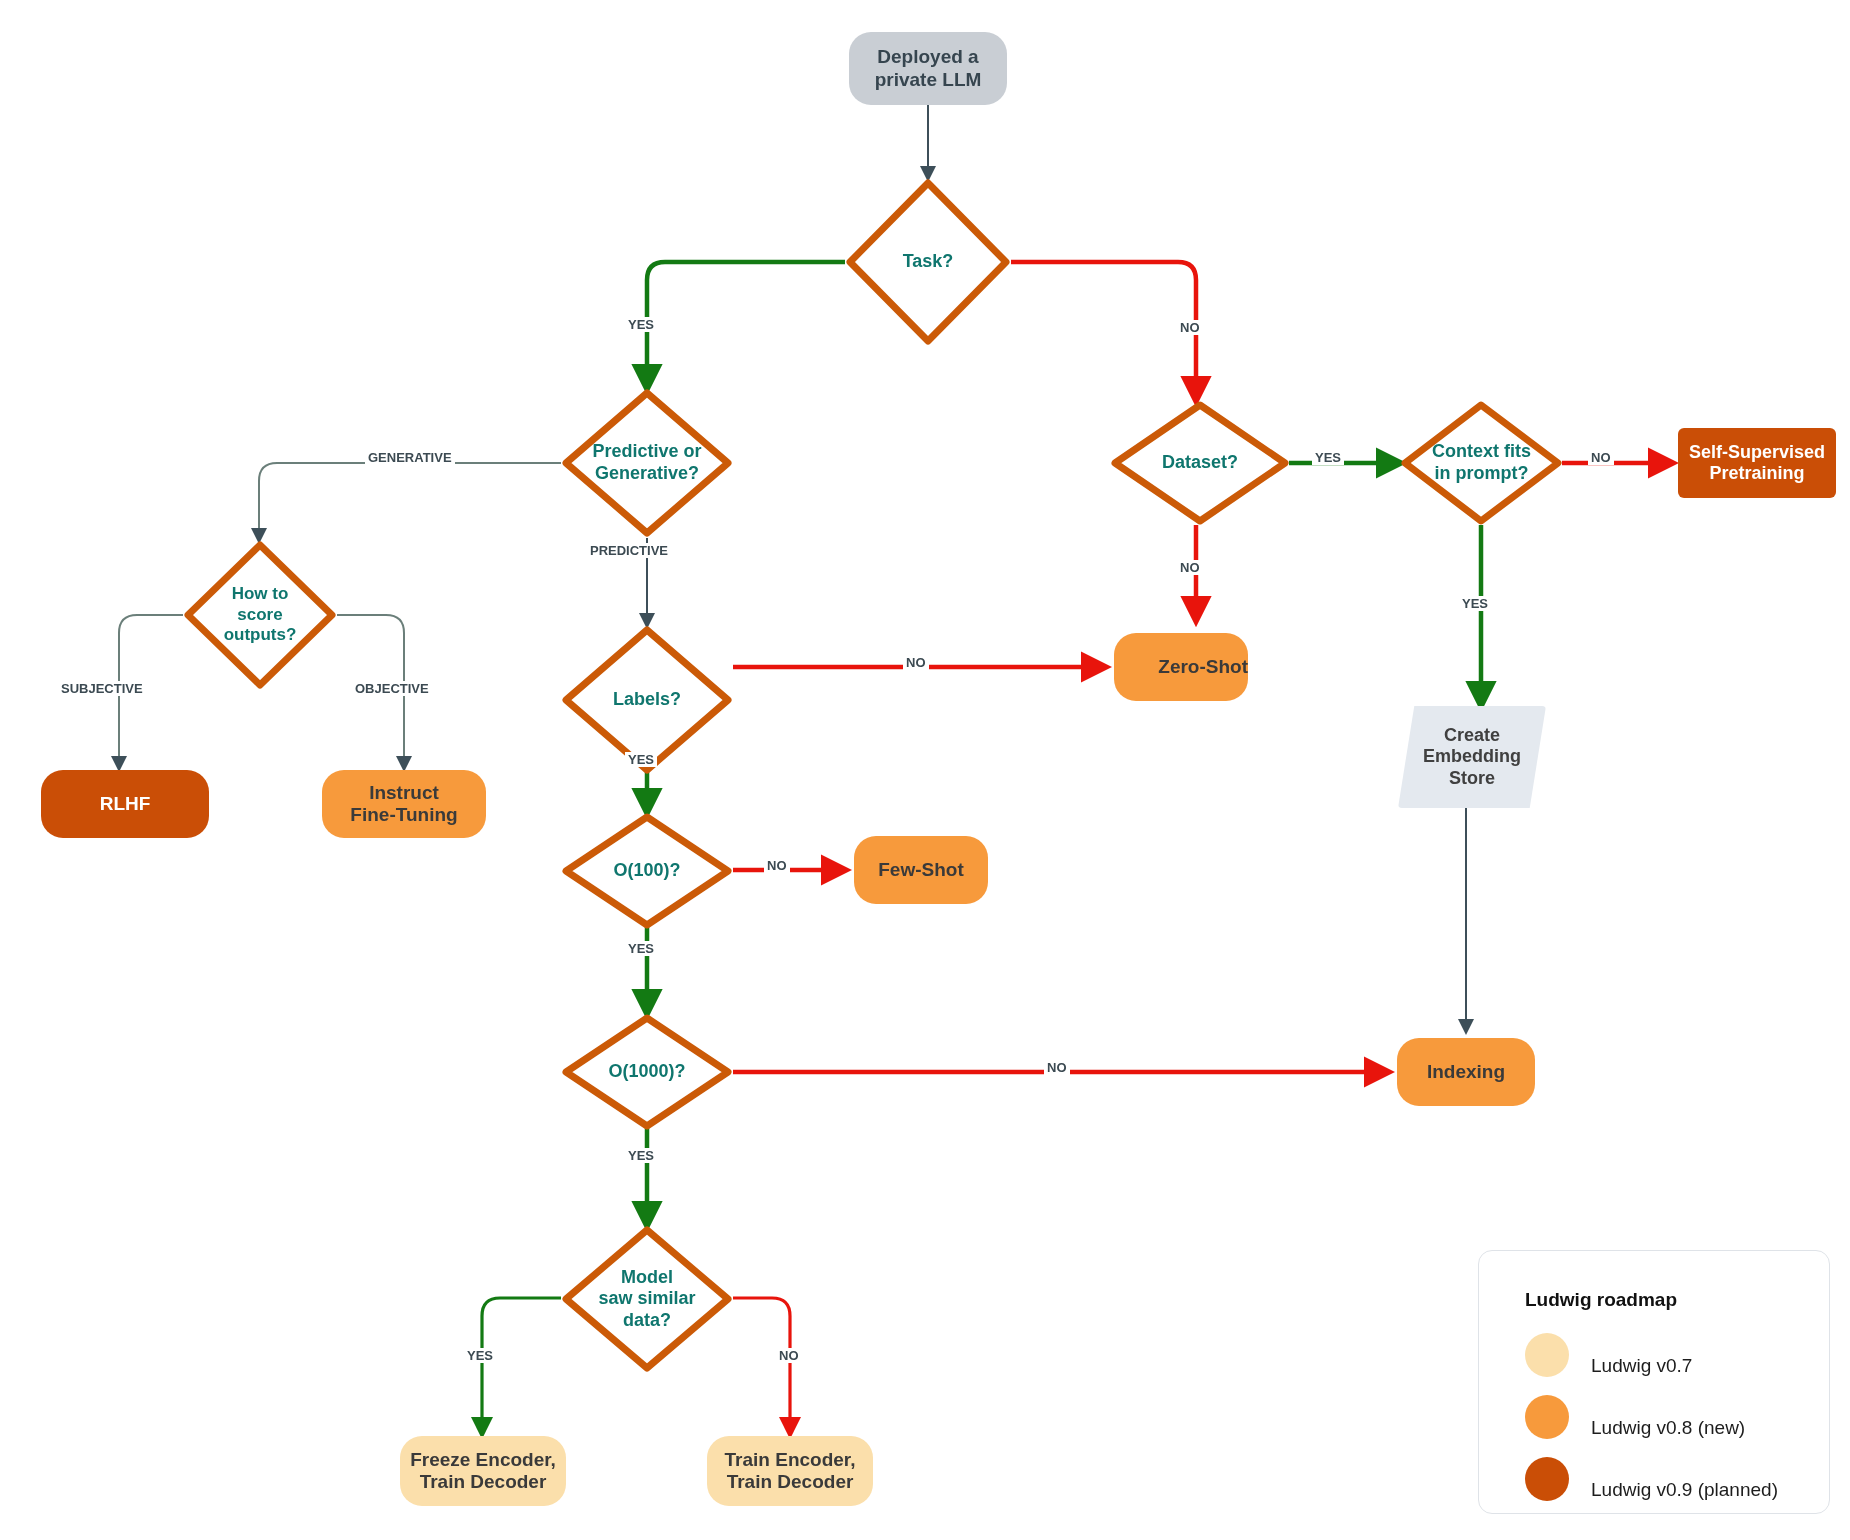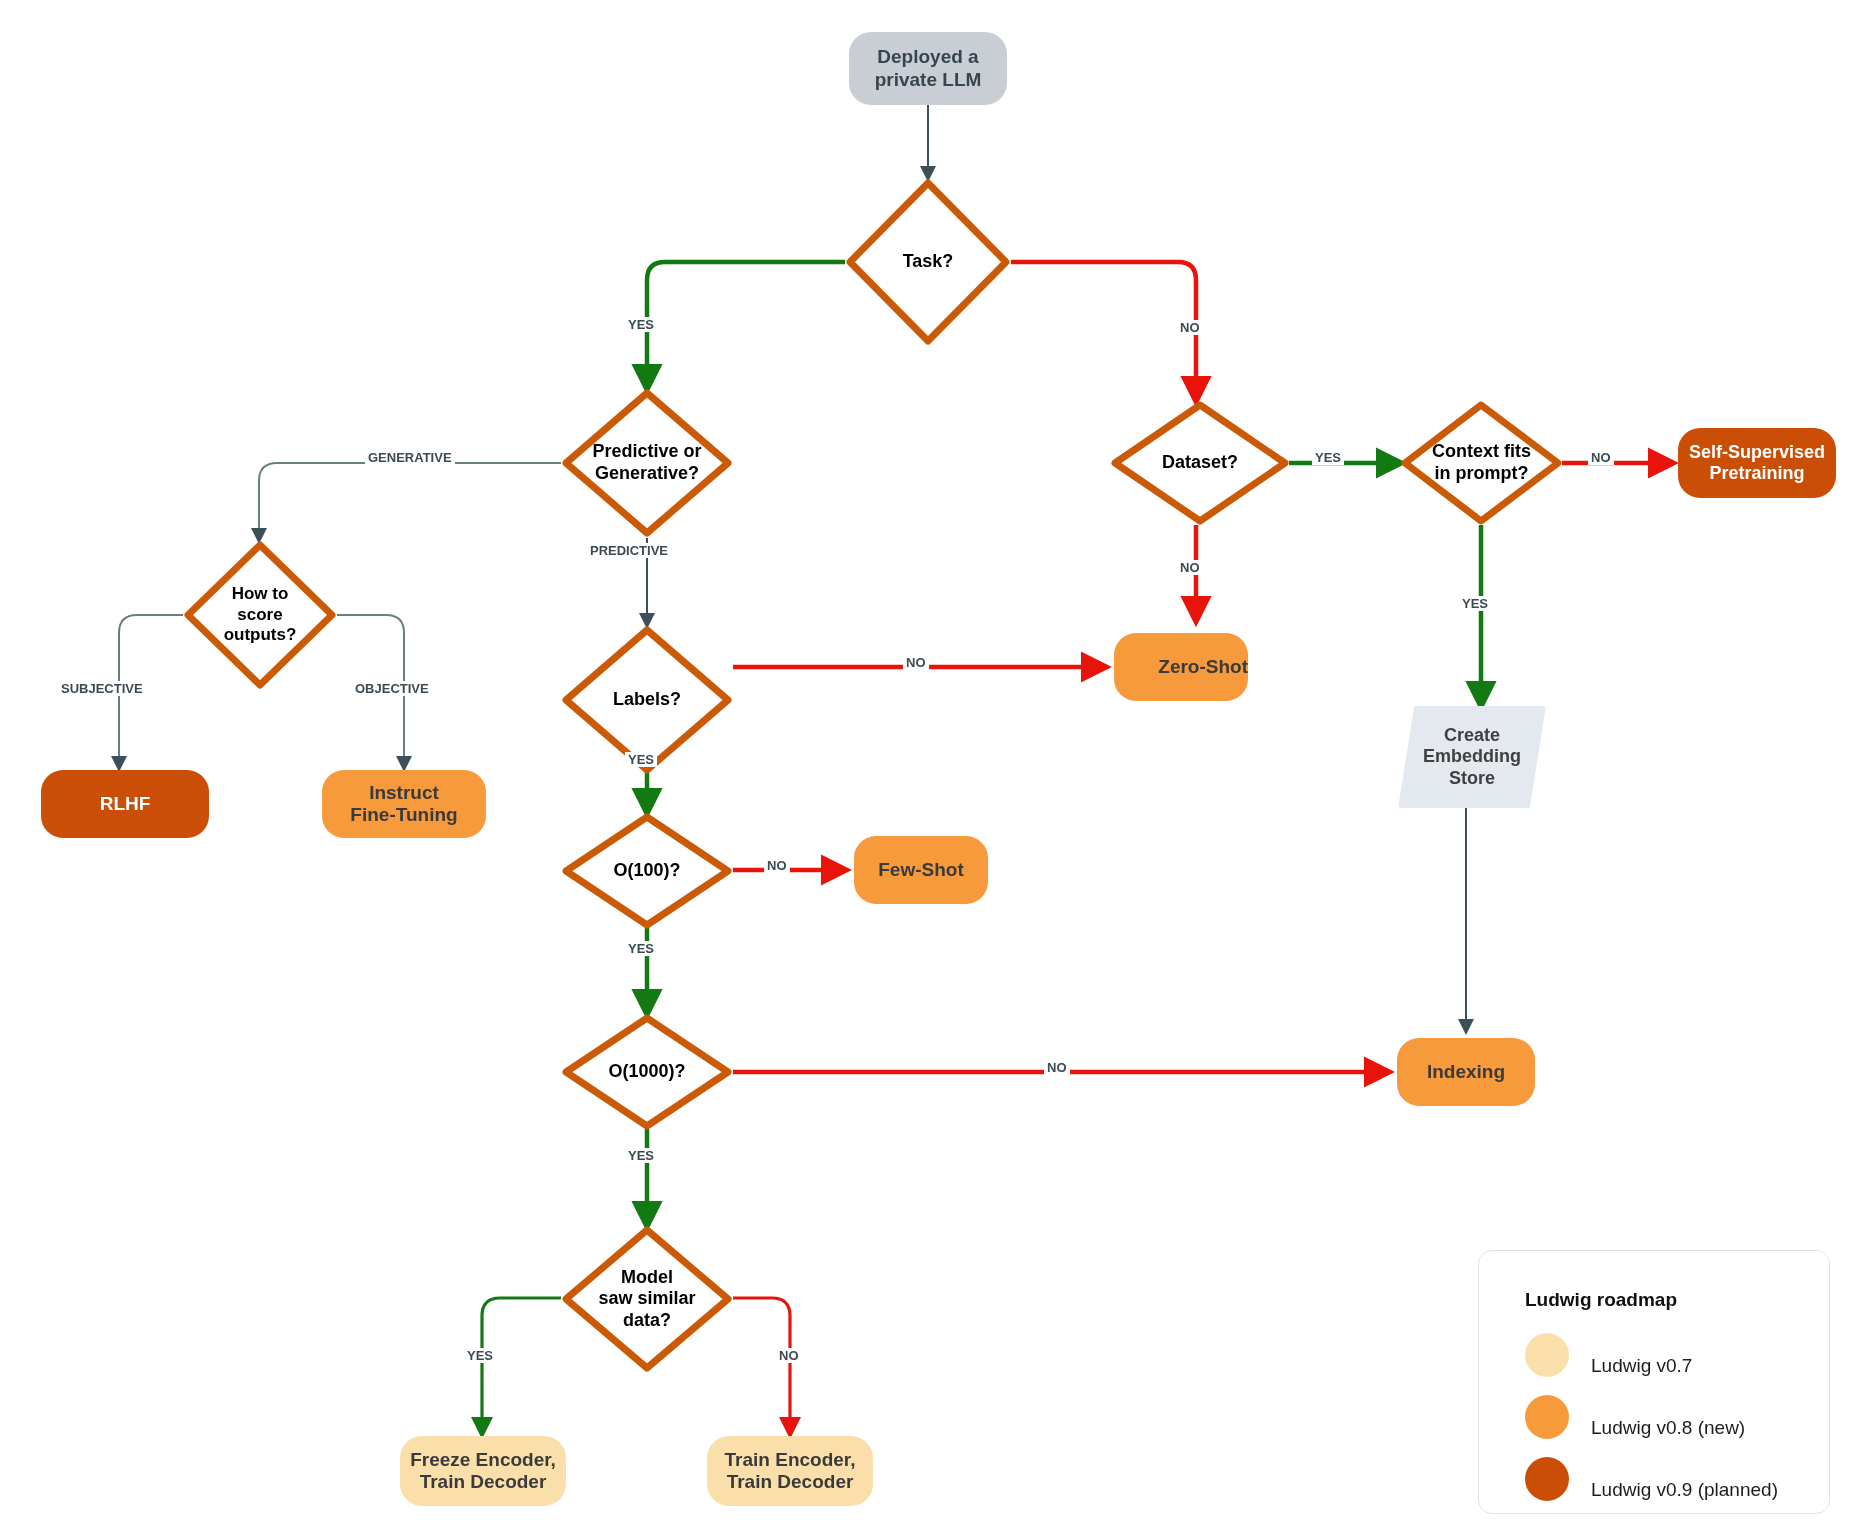--- a/index.html
+++ b/index.html
@@ -17,21 +17,21 @@
   .box.v09{background:#ca4e06;color:#ffffff;font-size:19px;}
 
   
   .para{background:#e4e9ef;color:#404040;font-size:19px;
         clip-path:polygon(11% 0%, 100% 0%, 89% 100%, 0% 100%);
         border-radius:4px;}
 
   
   .diamond{background:transparent;}
   .diamond .dshape{position:absolute;left:0;top:0;width:100%;height:100%;}
-  .diamond .dlabel{position:relative;z-index:2;font-size:18px;color:#000000;font-weight:bold;line-height:1.2;}
+  .diamond .dlabel{position:relative;z-index:2;font-size:18px;color:#0f766e;font-weight:bold;line-height:1.2;}
 
   .edge-label{position:absolute;font-size:13px;font-weight:bold;color:#3c4a52;
      background:#ffffff;padding:0 3px;white-space:nowrap;}
 
   
   #legend{position:absolute;left:1478px;top:1250px;width:352px;height:264px;
     background:#ffffff;border:1px solid #dfe3e8;border-radius:14px;box-sizing:border-box;
     padding:38px 0 0 46px;}
   #legend .ltitle{font-size:19px;font-weight:bold;color:#111;margin-bottom:22px;}
   .lrow{display:flex;align-items:flex-end;margin-bottom:18px;}
@@ -198,21 +198,21 @@
   </div>
 
   <div class="node diamond" style="left:1400px;top:400px;width:163px;height:126px;">
     <svg class="dshape" viewBox="0 0 163 126">
       <polygon points="81,5 158,63 81,121 5,63" fill="#ffffff" stroke="#cb5a07" stroke-width="7" stroke-linejoin="round"></polygon>
     </svg>
     <span class="dlabel" style="white-space:pre-line;">Context fits
 in prompt?</span>
   </div>
 
-  <div class="node box v09" style="left:1678px;top:428px;width:158px;height:70px;">
+  <div class="node box v09" style="left:1678px;top:428px;width:158px;height:70px;border-radius:6px;">
     <span style="white-space:pre-line;font-size:18px;">Self-Supervised
 Pretraining</span>
   </div>
 
   <div class="node para" style="left:1398px;top:706px;width:148px;height:102px;">
     <span style="white-space:pre-line;font-size:18px;">Create
 Embedding
 Store</span>
   </div>
 

